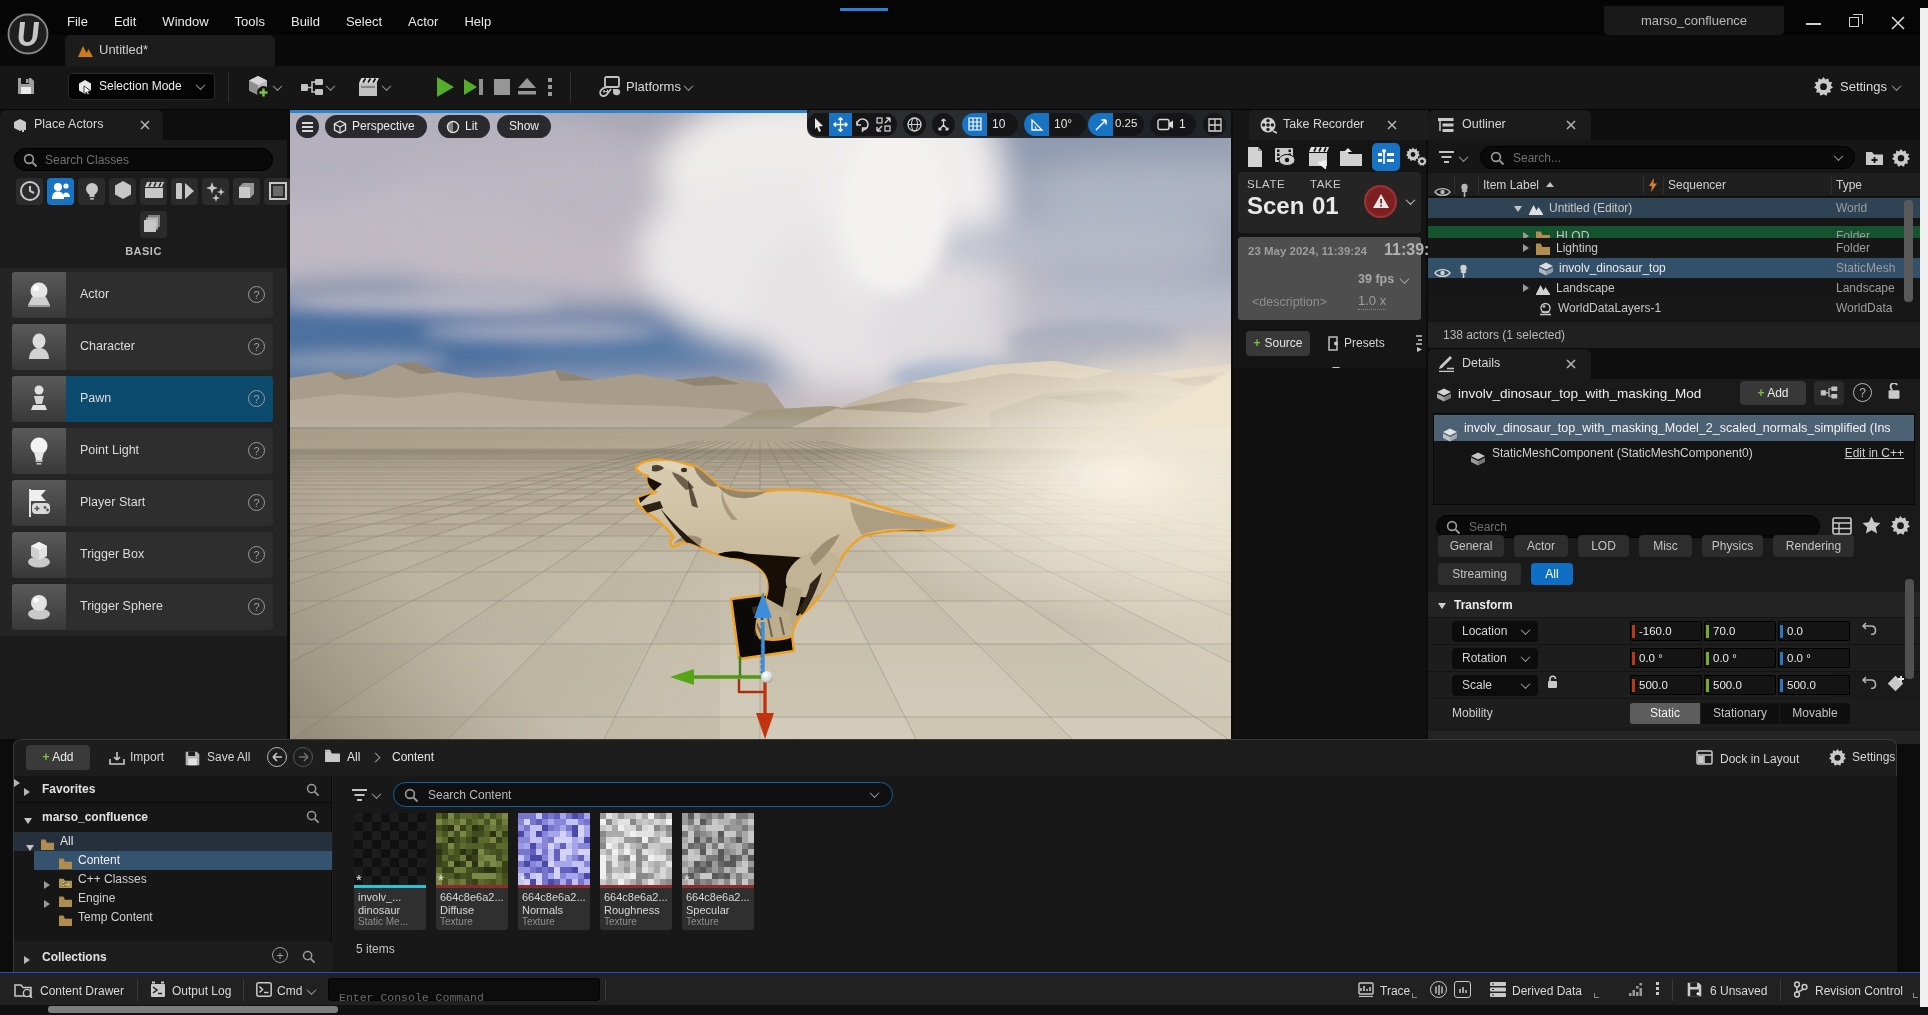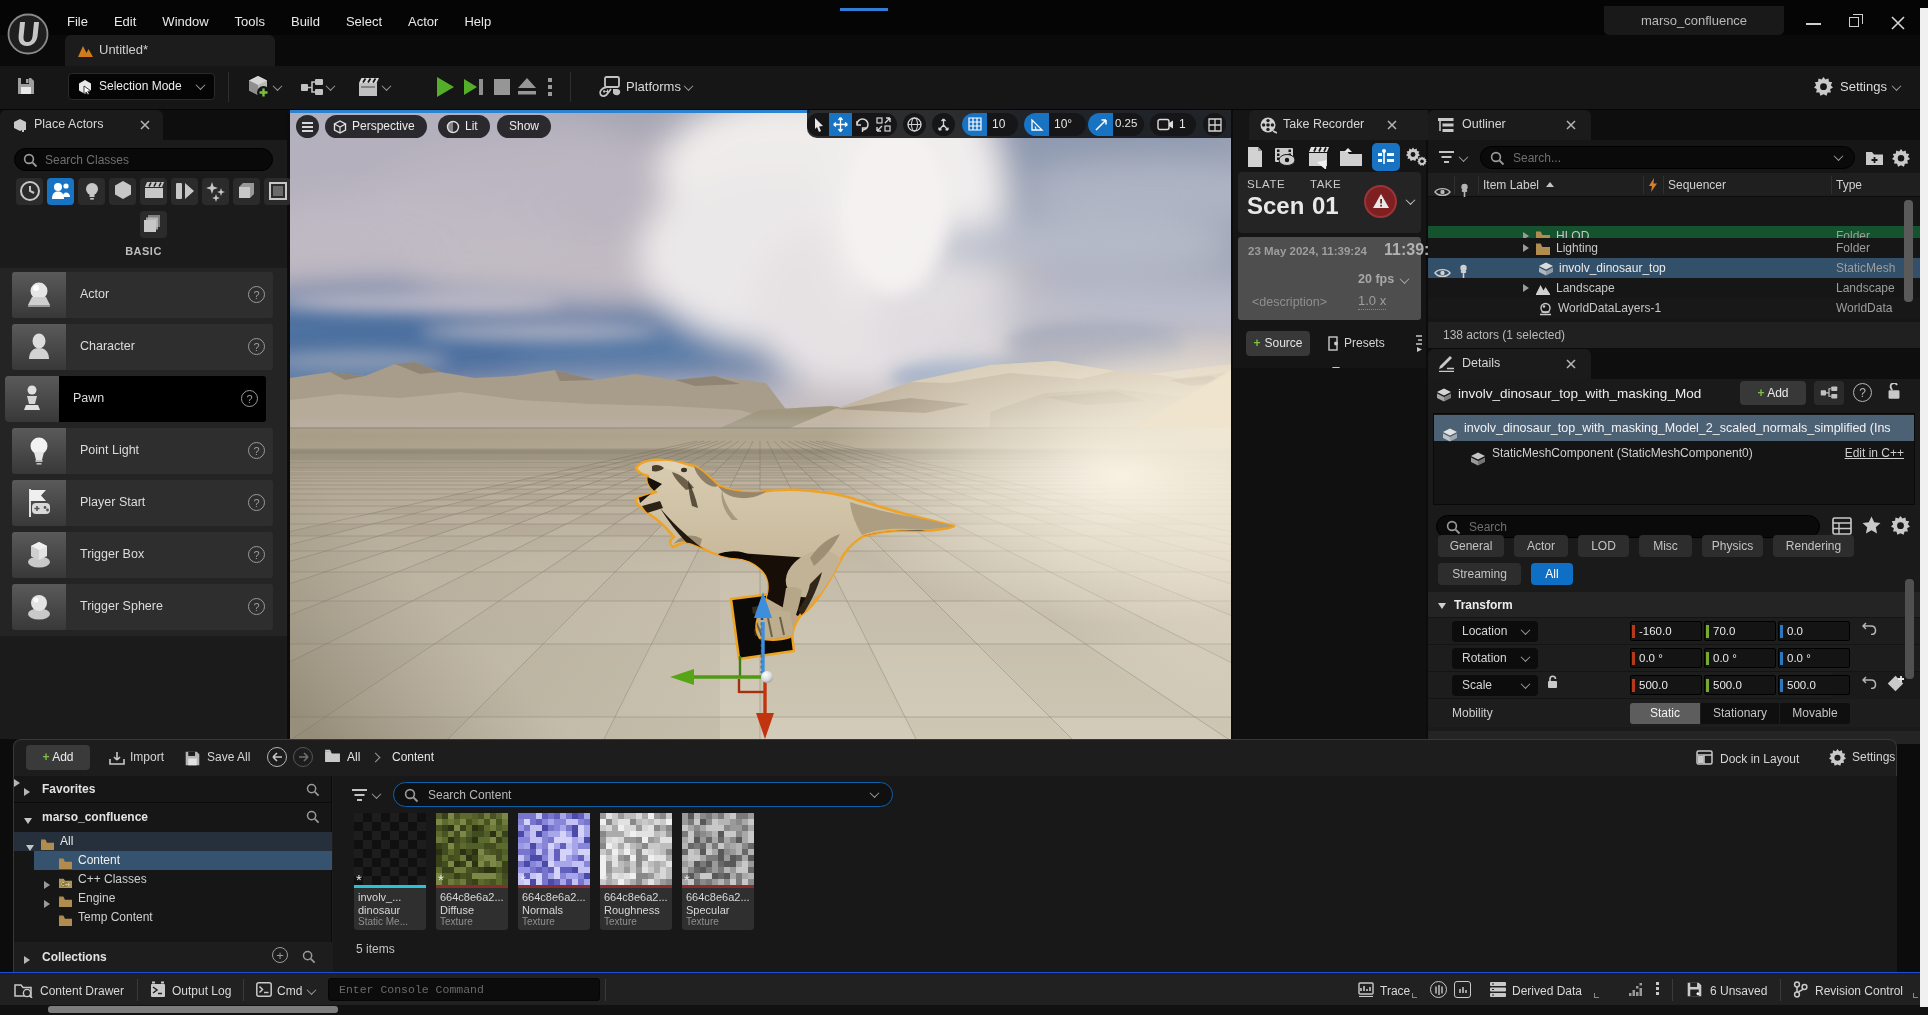--- a/index.html
+++ b/index.html
@@ -209,21 +209,21 @@
  <div class="abs" style="left:12px;top:214px;width:261px;height:46px;background:#2e2e2e;border-radius:3px">
   <div class="abs" style="left:0;top:0;width:54px;height:46px;background:linear-gradient(#5a5a5a,#383838);border-radius:3px 0 0 3px;display:flex;align-items:center;justify-content:center">
         <svg width="34" height="34" viewBox="0 0 34 34">
           <ellipse cx="17" cy="11" rx="6.5" ry="7.5" fill="#dcdcdc"></ellipse>
           <path d="M7,29 C7,21 12,18 17,18 C22,18 27,21 27,29 Z" fill="#d2d2d2"></path>
         </svg>
       </div>
   <span style="position:absolute;left:68px;top:15px;color:#dcdcdc;font-size:12.5px">Character</span>
   <span style="position:absolute;right:8px;top:14px;width:17px;height:17px;border-radius:50%;border:1.4px solid #9a9a9a;color:#9a9a9a;font-size:11px;text-align:center;line-height:17px">?</span>
  </div>
- <div class="abs" style="left:5px;top:266px;width:261px;height:46px;background:#000000;border-radius:3px">
+ <div class="abs" style="left:12px;top:266px;width:261px;height:46px;background:#0c4a6e;border-radius:3px">
   <div class="abs" style="left:0;top:0;width:54px;height:46px;background:linear-gradient(#5a5a5a,#383838);border-radius:3px 0 0 3px;display:flex;align-items:center;justify-content:center">
         <svg width="34" height="34" viewBox="0 0 34 34">
           <circle cx="17" cy="8" r="4.5" fill="#e0e0e0"></circle>
           <path d="M12,14 L22,14 L20,22 L14,22 Z" fill="#d5d5d5"></path>
           <path d="M9,28 L25,28 L23,23 L11,23 Z" fill="#e0e0e0"></path>
         </svg>
       </div>
   <span style="position:absolute;left:68px;top:15px;color:#dcdcdc;font-size:12.5px">Pawn</span>
   <span style="position:absolute;right:8px;top:14px;width:17px;height:17px;border-radius:50%;border:1.4px solid #9a9a9a;color:#9a9a9a;font-size:11px;text-align:center;line-height:17px">?</span>
  </div>
@@ -895,21 +895,21 @@
           <path d="M8,0 L16,14 L0,14 Z" fill="#e8e8e8"></path>
           <rect x="7.2" y="5" width="1.8" height="4.5" fill="#7e2022"></rect>
           <rect x="7.2" y="10.8" width="1.8" height="1.8" fill="#7e2022"></rect>
         </svg>
   </div>
   <span class="chev" style="position:absolute;right:7px;top:26px;border-color:#c5c5c5"></span>
  </div>
  <div class="abs" style="left:5px;top:127px;width:183px;height:83px;background:#4e4e4e;border-radius:3px">
   <span style="position:absolute;left:10px;top:8px;color:#9e9e9e;font-size:11.5px;font-weight:bold">23 May 2024, 11:39:24</span>
   <span style="position:absolute;left:146px;top:4px;color:#b2b2b2;font-size:16px;font-weight:bold">11:39:</span>
-  <span style="position:absolute;left:120px;top:35px;color:#a8a8a8;font-size:12.5px;font-weight:bold">20 fps</span>
+  <span style="position:absolute;left:120px;top:35px;color:#a8a8a8;font-size:12.5px;font-weight:bold">39 fps</span>
   <span class="chev" style="position:absolute;left:163px;top:40px;border-color:#a8a8a8"></span>
   <span style="position:absolute;left:14px;top:58px;color:#8f8f8f;font-size:12.5px">&lt;description&gt;</span>
   <span style="position:absolute;left:120px;top:56px;color:#9e9e9e;font-size:13px;border-bottom:1px dotted #888;padding-bottom:1px">1.0 x</span>
  </div>
  <div class="abs" style="left:13px;top:221px;width:64px;height:25px;background:#383838;border-radius:4px;text-align:center;line-height:25px;color:#e2e2e2"><span style="color:#7bc043;font-weight:bold;margin-right:4px">+</span>Source</div>
  <div class="abs" style="left:95px;top:221px;width:68px;height:25px;line-height:25px;color:#d5d5d5">
    <svg class="ic" width="12" height="15" viewBox="0 0 12 15" style="margin-right:4px">
         <rect x="1" y="1" width="8" height="13" fill="none" stroke="#c9c9c9" stroke-width="1.4"></rect>
         <circle cx="8" cy="7.5" r="2" fill="#c9c9c9"></circle>
       </svg>Presets
@@ -973,20 +973,27 @@
         <path d="M6,0 L1,8 L4,8 L3,14 L9,5.5 L5.5,5.5 Z" fill="#d77f2c"></path>
       </svg>
   <span style="position:absolute;left:240px;color:#d0d0d0">Sequencer</span>
   <span style="position:absolute;left:408px;color:#d0d0d0">Type</span>
   <span class="abs" style="left:26px;top:3px;width:1px;height:18px;background:#303030"></span>
   <span class="abs" style="left:50px;top:3px;width:1px;height:18px;background:#303030"></span>
   <span class="abs" style="left:215px;top:3px;width:1px;height:18px;background:#303030"></span>
   <span class="abs" style="left:235px;top:3px;width:1px;height:18px;background:#303030"></span>
   <span class="abs" style="left:403px;top:3px;width:1px;height:18px;background:#303030"></span>
  </div>
+ <div class="abs ell" style="left:0;top:88px;width:492px;height:20px;background:#2e4354;line-height:20px">
+      <span style="position:absolute;left:86px;top:0"><span style="display:inline-block;width:0;height:0;border-left:4.5px solid transparent;border-right:4.5px solid transparent;border-top:6px solid #c5c5c5;margin-right:6px;vertical-align:middle"></span><svg class="ic" width="16" height="13" viewBox="0 0 16 13" style="margin-right:5px">
+          <path d="M1,12 L5.5,3 L8.5,8.5 L10.5,5 L15,12 Z" fill="#e0e0e0"></path>
+          <path d="M1,12.5 L15,12.5" stroke="#e0e0e0" stroke-width="1"></path>
+        </svg><span style="color:#c8c8c8">Untitled (Editor)</span></span>
+      <span style="position:absolute;left:408px;color:#9d9d9d">World</span>
+    </div>
     <div class="abs ell" style="left:0;top:116px;width:492px;height:20px;background:#14532d;line-height:20px">
       <span style="position:absolute;left:95px;top:0"><span style="display:inline-block;width:0;height:0;border-top:4.5px solid transparent;border-bottom:4.5px solid transparent;border-left:6px solid #9a9a9a;margin-right:6px"></span><svg class="ic" width="16" height="14" viewBox="0 0 16 14" style="margin-right:5px">
           <path d="M1,3 L6,3 L7.5,5 L15,5 L15,13 L1,13 Z" fill="#b08d4e"></path>
           <path d="M1,3 L1,1.5 L5.5,1.5 L7,3.5" fill="#b08d4e"></path>
         </svg><span style="color:#c8c8c8">HLOD</span></span>
       <span style="position:absolute;left:408px;color:#9d9d9d">Folder</span>
     </div>
     <div class="abs ell" style="left:0;top:128px;width:492px;height:20px;background:#161616;line-height:20px">
       <span style="position:absolute;left:95px;top:0"><span style="display:inline-block;width:0;height:0;border-top:4.5px solid transparent;border-bottom:4.5px solid transparent;border-left:6px solid #9a9a9a;margin-right:6px"></span><svg class="ic" width="16" height="14" viewBox="0 0 16 14" style="margin-right:5px">
           <path d="M1,3 L6,3 L7.5,5 L15,5 L15,13 L1,13 Z" fill="#b08d4e"></path>
@@ -2016,21 +2023,21 @@
  <span class="abs" style="left:172px;top:11px;color:#d8d8d8">Output Log</span>
  <span class="abs" style="left:243px;top:6px;width:1px;height:22px;background:#3a3a3a"></span>
  <svg class="abs" style="left:256px;top:9px" width="16" height="15" viewBox="0 0 16 15">
       <rect x="0.8" y="0.8" width="14.4" height="13.4" rx="2" fill="none" stroke="#c9c9c9" stroke-width="1.5"></rect>
       <path d="M3.5,4.5 L6.5,7.5 L3.5,10.5" stroke="#c9c9c9" stroke-width="1.5" fill="none"></path>
       <path d="M8,10.5 L12.5,10.5" stroke="#c9c9c9" stroke-width="1.5"></path>
     </svg>
  <span class="abs" style="left:277px;top:11px;color:#d8d8d8">Cmd</span>
  <span class="chev" style="position:absolute;left:308px;top:15px"></span>
  <div class="abs" style="left:328px;top:5px;width:272px;height:23px;background:#0c0c0c;border-radius:3px;border:1px solid #060606">
-  <span style="position:absolute;left:10px;top:4px;color:#6a6a6a;font-family:'Liberation Mono',monospace;font-size:11.5px">Enter Console Command</span>
+  <span style="position:absolute;left:10px;top:12px;color:#6a6a6a;font-family:'Liberation Mono',monospace;font-size:11.5px">Enter Console Command</span>
  </div>
  <span class="abs" style="left:605px;top:6px;width:1px;height:22px;background:#3a3a3a"></span>
  <svg class="abs" style="left:1358px;top:9px" width="16" height="15" viewBox="0 0 16 15">
       <rect x="1" y="1" width="14" height="11" rx="1" fill="none" stroke="#c9c9c9" stroke-width="1.4"></rect>
       <path d="M3,9 L3,6 M6,9 L6,4 M9,9 L9,7 M12,9 L12,5" stroke="#c9c9c9" stroke-width="1.6"></path>
       <path d="M1,14.5 L15,14.5" stroke="#c9c9c9" stroke-width="1.2"></path>
     </svg>
  <span class="abs" style="left:1380px;top:11px;color:#d8d8d8">Trace</span>
  <span class="abs" style="left:1412px;top:20px;width:5px;height:5px;border-left:1.4px solid #888;border-bottom:1.4px solid #888"></span>
  <span class="abs" style="left:1430px;top:8px;width:17px;height:17px;border:1.6px solid #c9c9c9;border-radius:50%">

